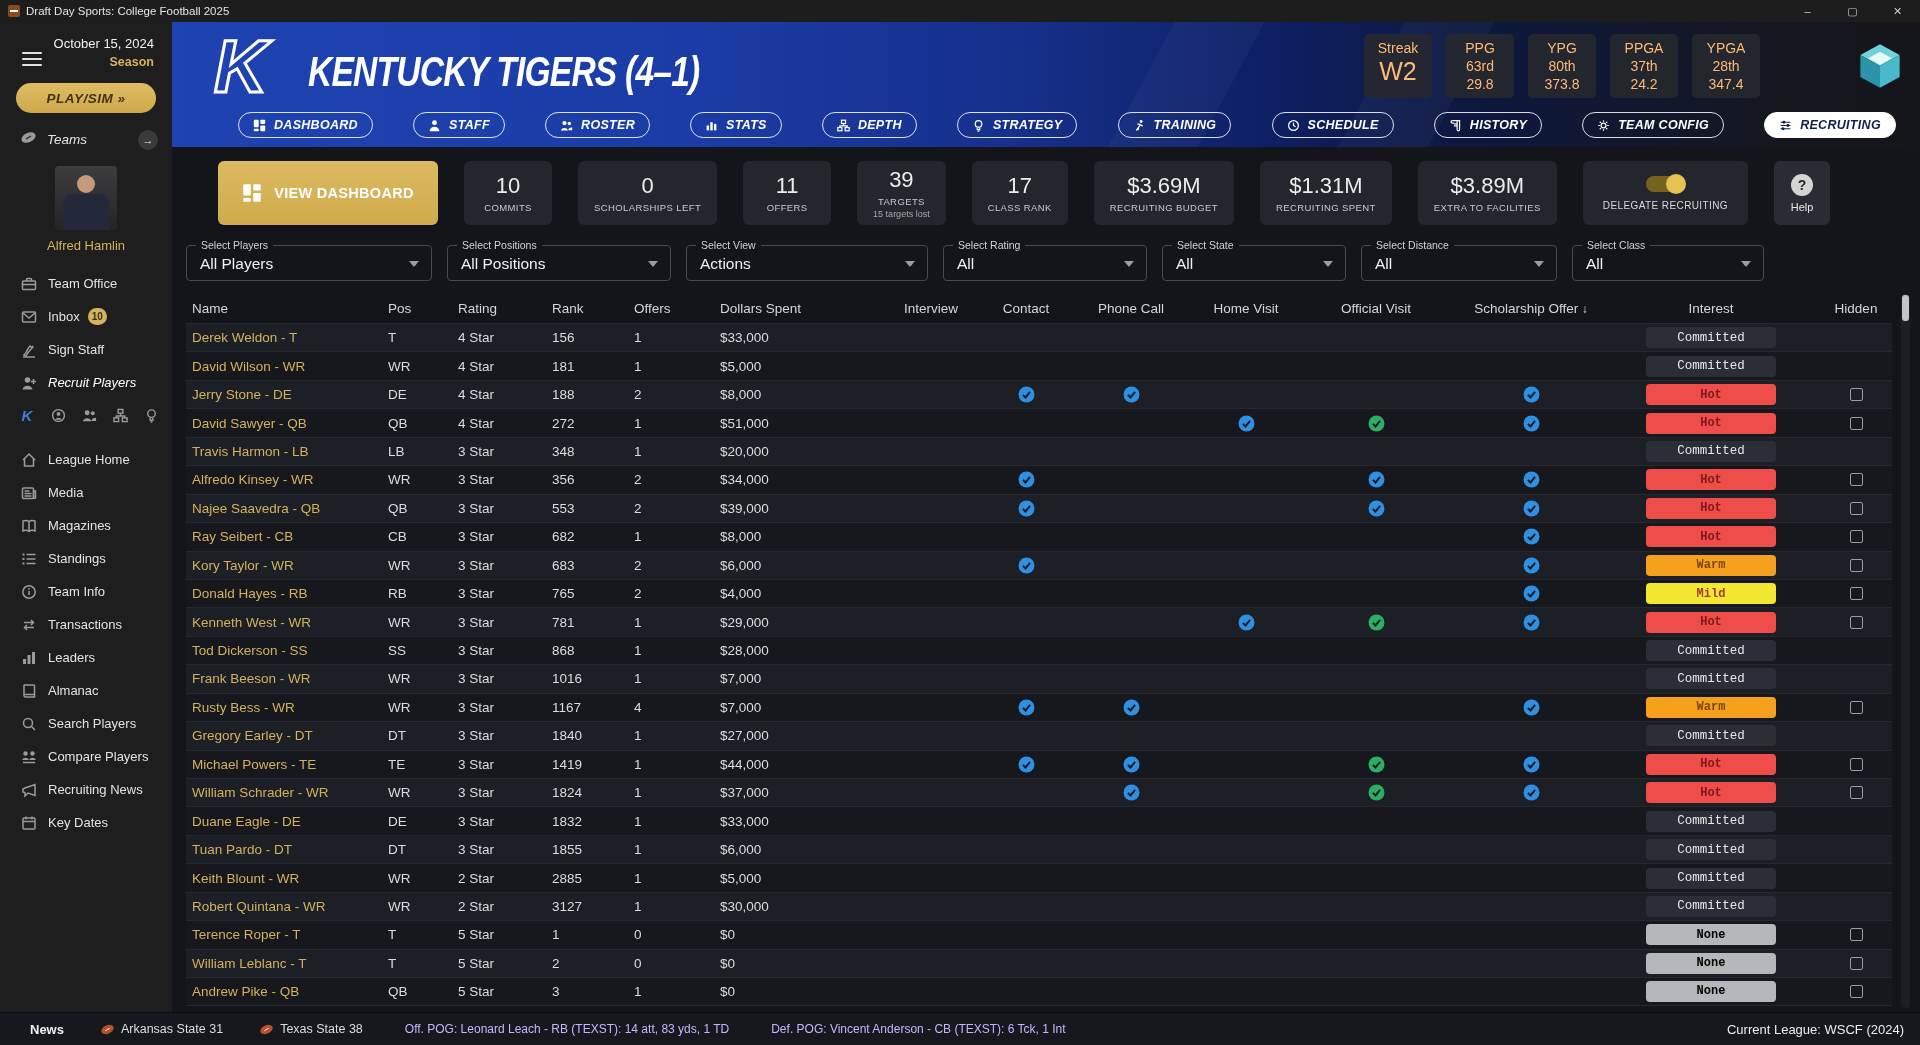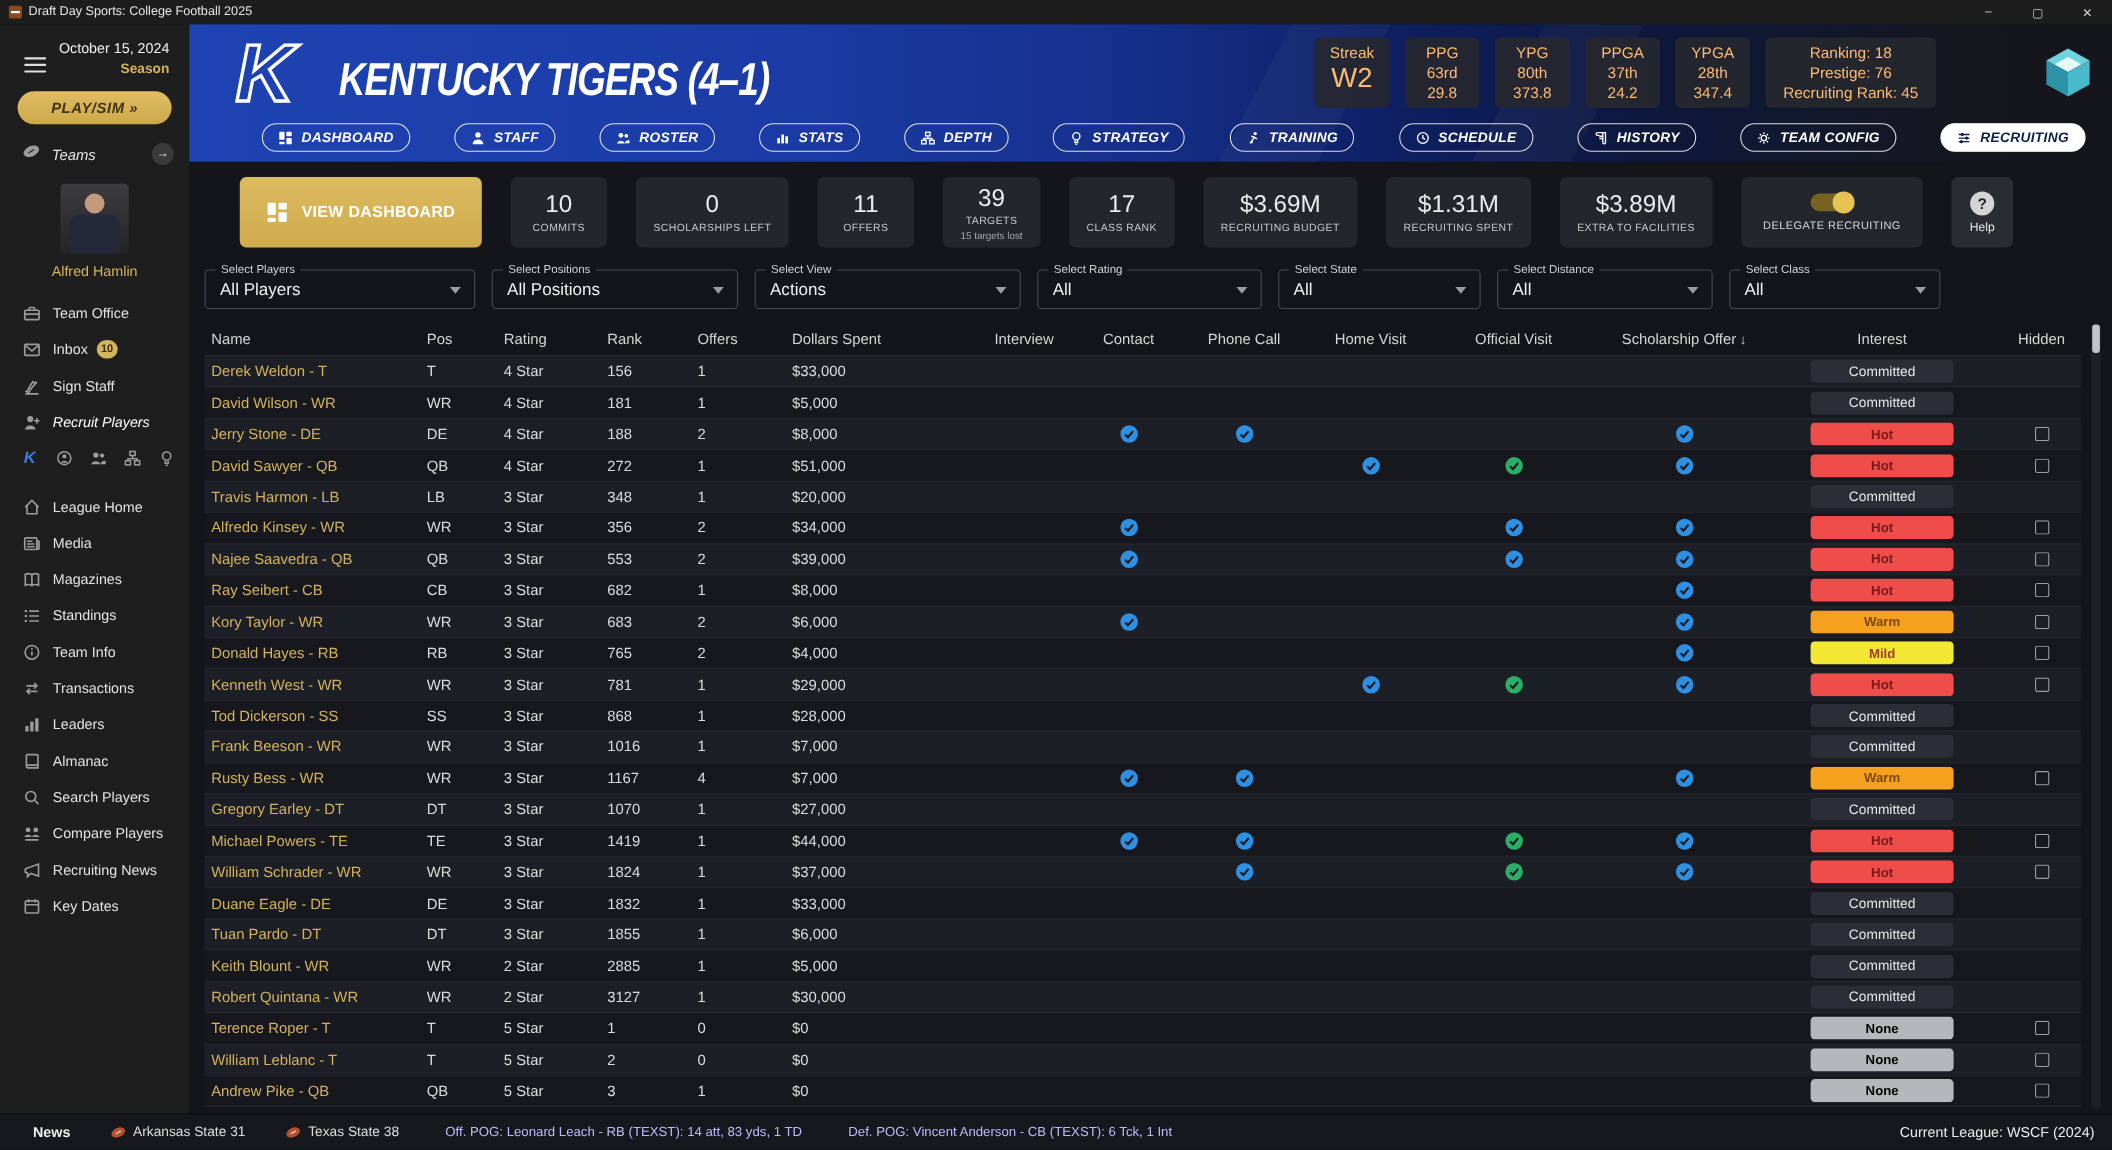--- a/index.html
+++ b/index.html
@@ -117,21 +117,21 @@
   .sortarrow { font-size:12px; }
   .tbody .trow { height:28.45px; border-top:1px solid #262830; font-size:13.5px; color:#dcdcdc; }
   .tbody .trow:nth-child(odd) { background:#1d1f26; }
   .tbody .trow:nth-child(even) { background:#17181e; }
   .tbody .trow:last-child { border-bottom:1px solid #262830; }
   .cell { padding-left:6px; white-space:nowrap; overflow:hidden; }
   .cell.c { display:flex; justify-content:center; padding-left:0; }
   .pname { color:#d2b25c; cursor:pointer; }
   .check { width:17px; height:17px; }
   .badge { width:130px; height:21px; border-radius:4px; display:flex; align-items:center; justify-content:center;
-           font-size:12px; font-weight:bold; }
+           font-size:12px; font-weight:bold;font-family:Liberation Mono, monospace; }
   .b-hot { background:#ee4d4a; color:#7c1a1a; }
   .b-warm { background:#f5a11d; color:#7c4708; }
   .b-mild { background:#f2e832; color:#a03b2a; }
   .b-none { background:#b5b7ba; color:#000000; }
   .b-committed { background:#2c2e37; color:#e8e8e8; font-weight:normal; font-size:12.5px; }
   .hidbox { width:13px; height:13px; border:1.5px solid #9a9da5; border-radius:2px; background:transparent; cursor:pointer; }
 
   
   .vscroll { position:absolute; right:10px; top:272px; bottom:4px; width:9px; background:#1e1f25; border-radius:4px; }
   .vscroll .thumb { position:absolute; top:1px; left:1px; width:7px; height:26px; background:#c2c4ca; border-radius:3px; }
@@ -421,25 +421,20 @@
         <div class="hbox">
           <div class="l0">PPGA</div>
           <div class="l1">37th</div>
           <div class="l2">24.2</div>
         </div>
         <div class="hbox">
           <div class="l0">YPGA</div>
           <div class="l1">28th</div>
           <div class="l2">347.4</div>
         </div>
-        <div class="hbox rankbox">
-          <div class="l0">Ranking: 18</div>
-          <div class="l1">Prestige: 76</div>
-          <div class="l2">Recruiting Rank: 45</div>
-        </div>
       </div>
     <svg class="cubelogo" viewBox="0 0 40 44">
       <polygon points="20,2 38,12 20,22 2,12" fill="#6fd2dd"></polygon>
       <polygon points="2,12 20,22 20,42 2,32" fill="#2d93a8"></polygon>
       <polygon points="38,12 20,22 20,42 38,32" fill="#49b9cc"></polygon>
       <polygon points="20,9 31,15 20,21 9,15" fill="#ffffff" opacity="0.85"></polygon>
     </svg>
     <div class="tabs">
         <div class="tab">
     <span class="ticn">
@@ -1052,21 +1047,21 @@
             <span class="badge b-warm">Warm</span>
           </div>
           <div class="cell c">
             <span class="hidbox"></span>
           </div>
         </div>
         <div class="trow">
           <div class="cell pname">Gregory Earley - DT</div>
           <div class="cell">DT</div>
           <div class="cell">3 Star</div>
-          <div class="cell">1070</div>
+          <div class="cell">1840</div>
           <div class="cell">1</div>
           <div class="cell">$27,000</div>
           <div class="cell c"></div>
           <div class="cell c"></div>
           <div class="cell c"></div>
           <div class="cell c"></div>
           <div class="cell c"></div>
           <div class="cell c"></div>
           <div class="cell c">
             <span class="badge b-committed">Committed</span>

